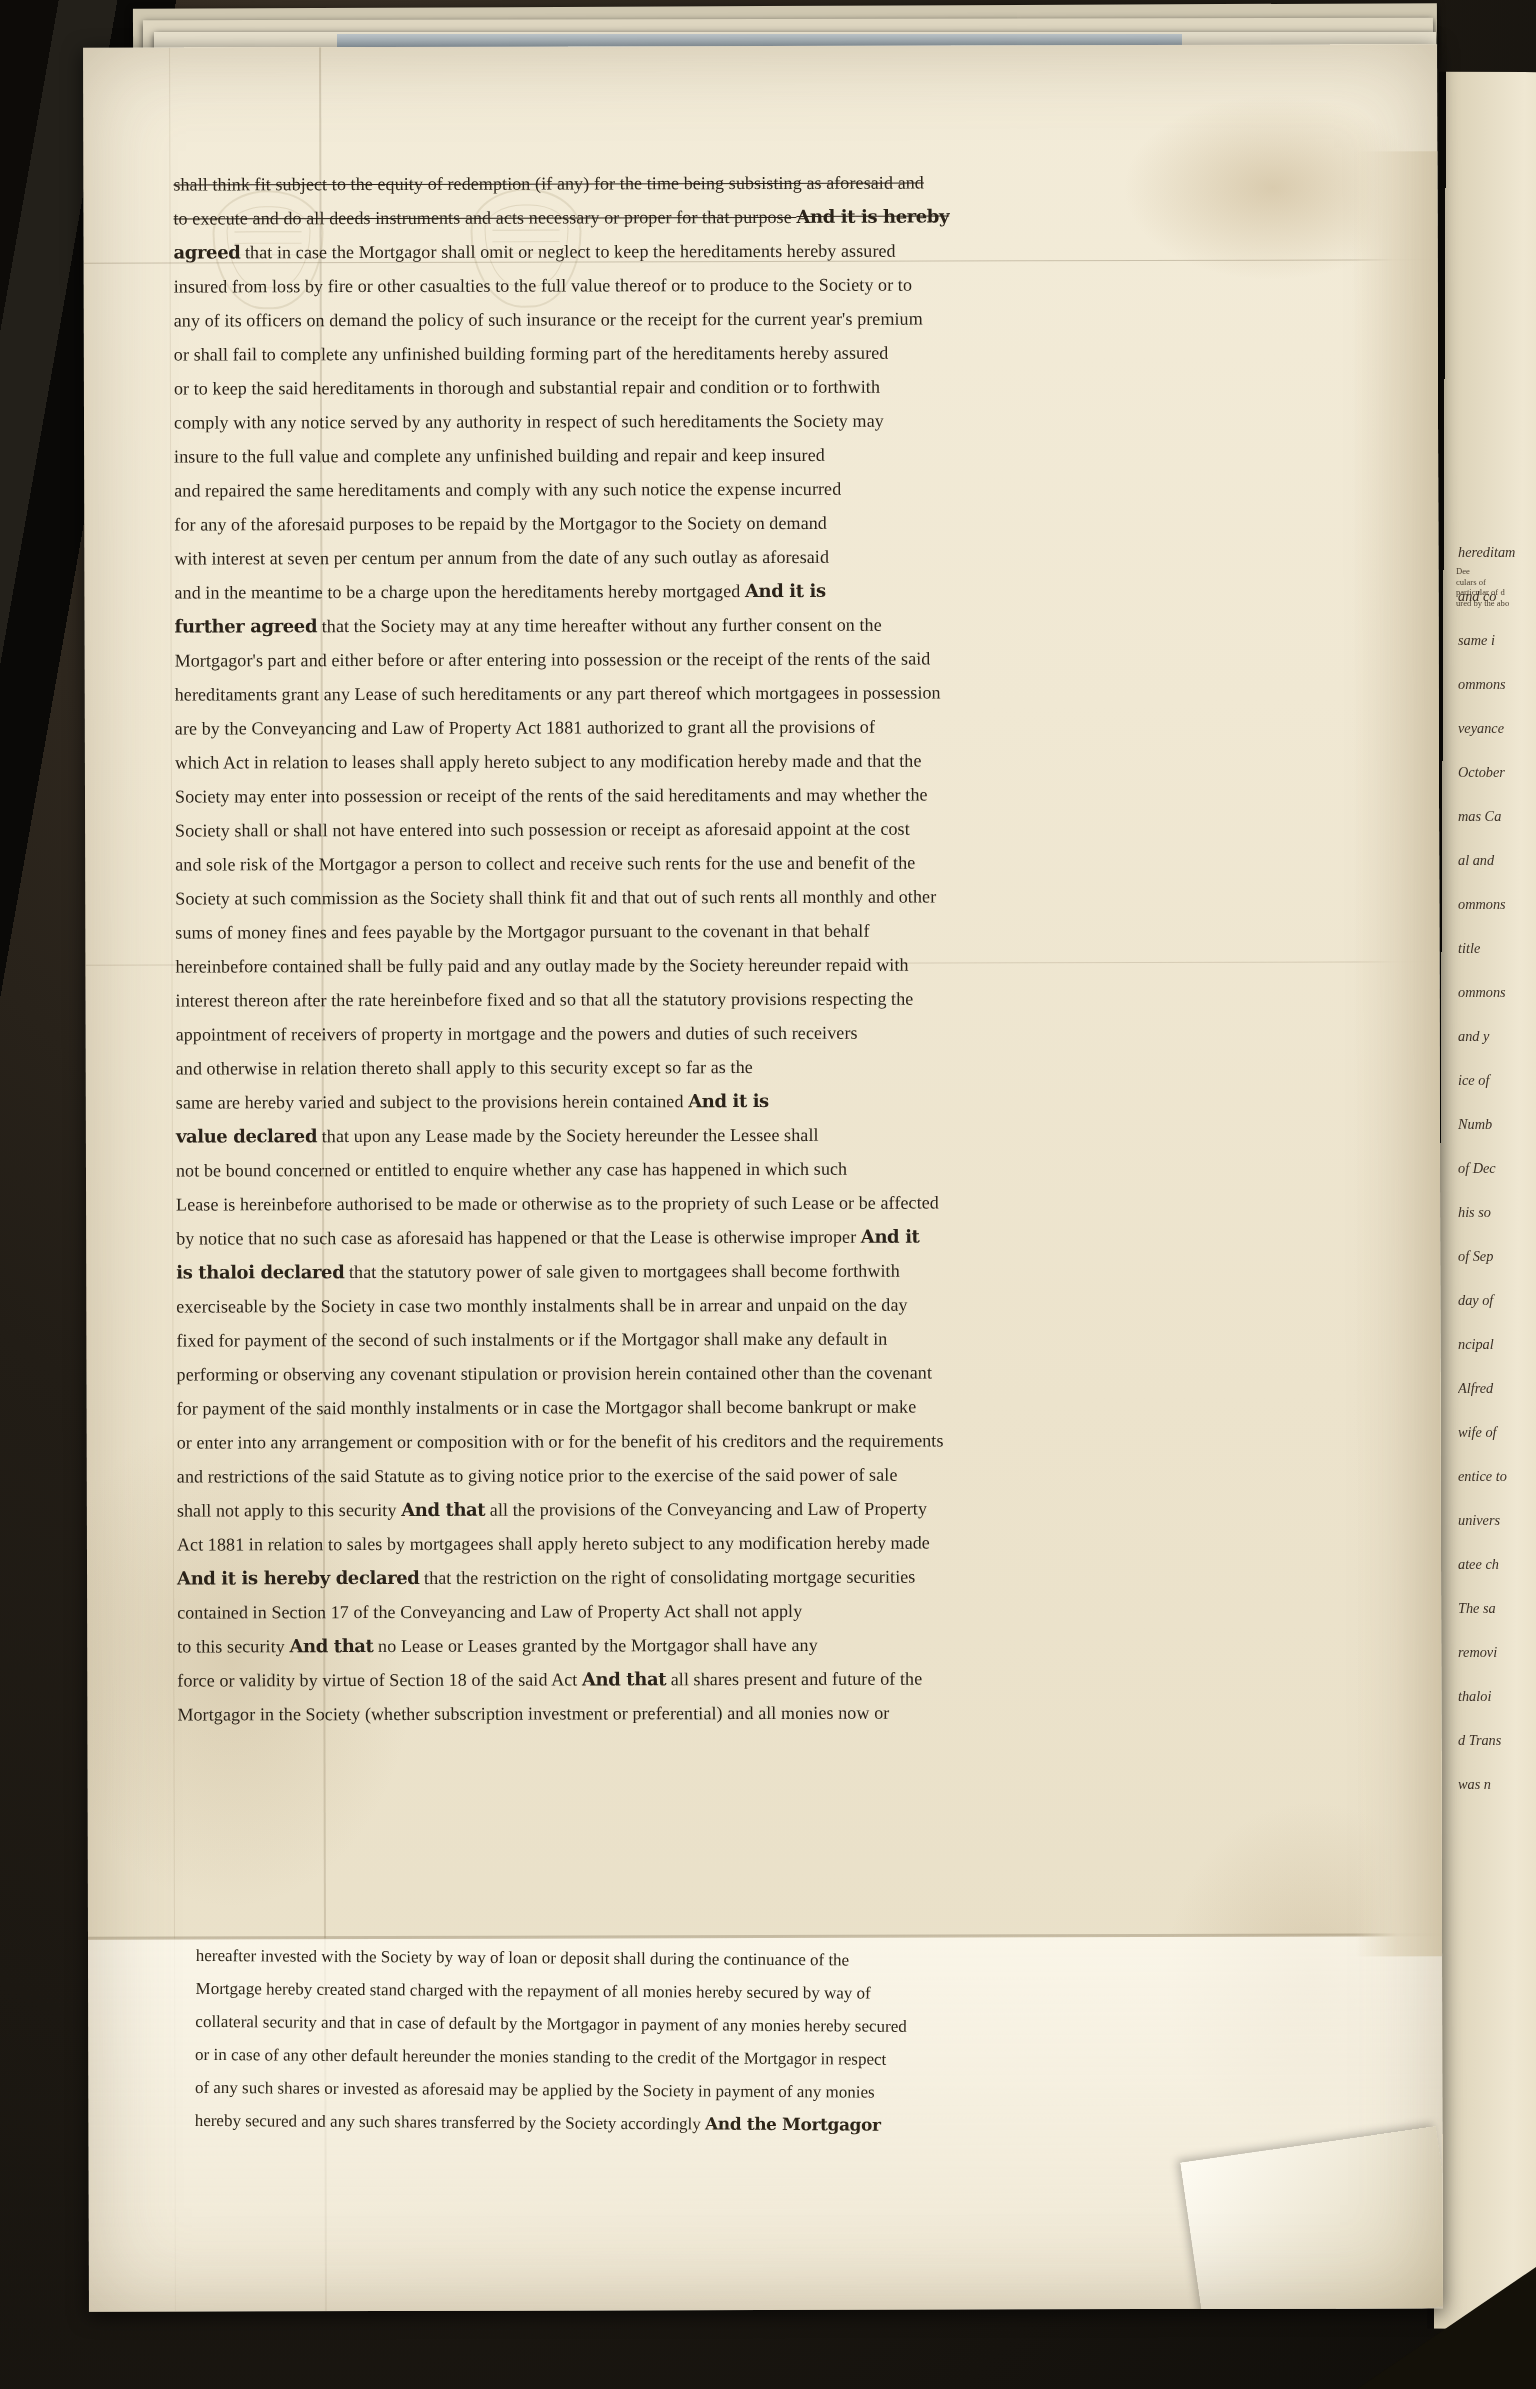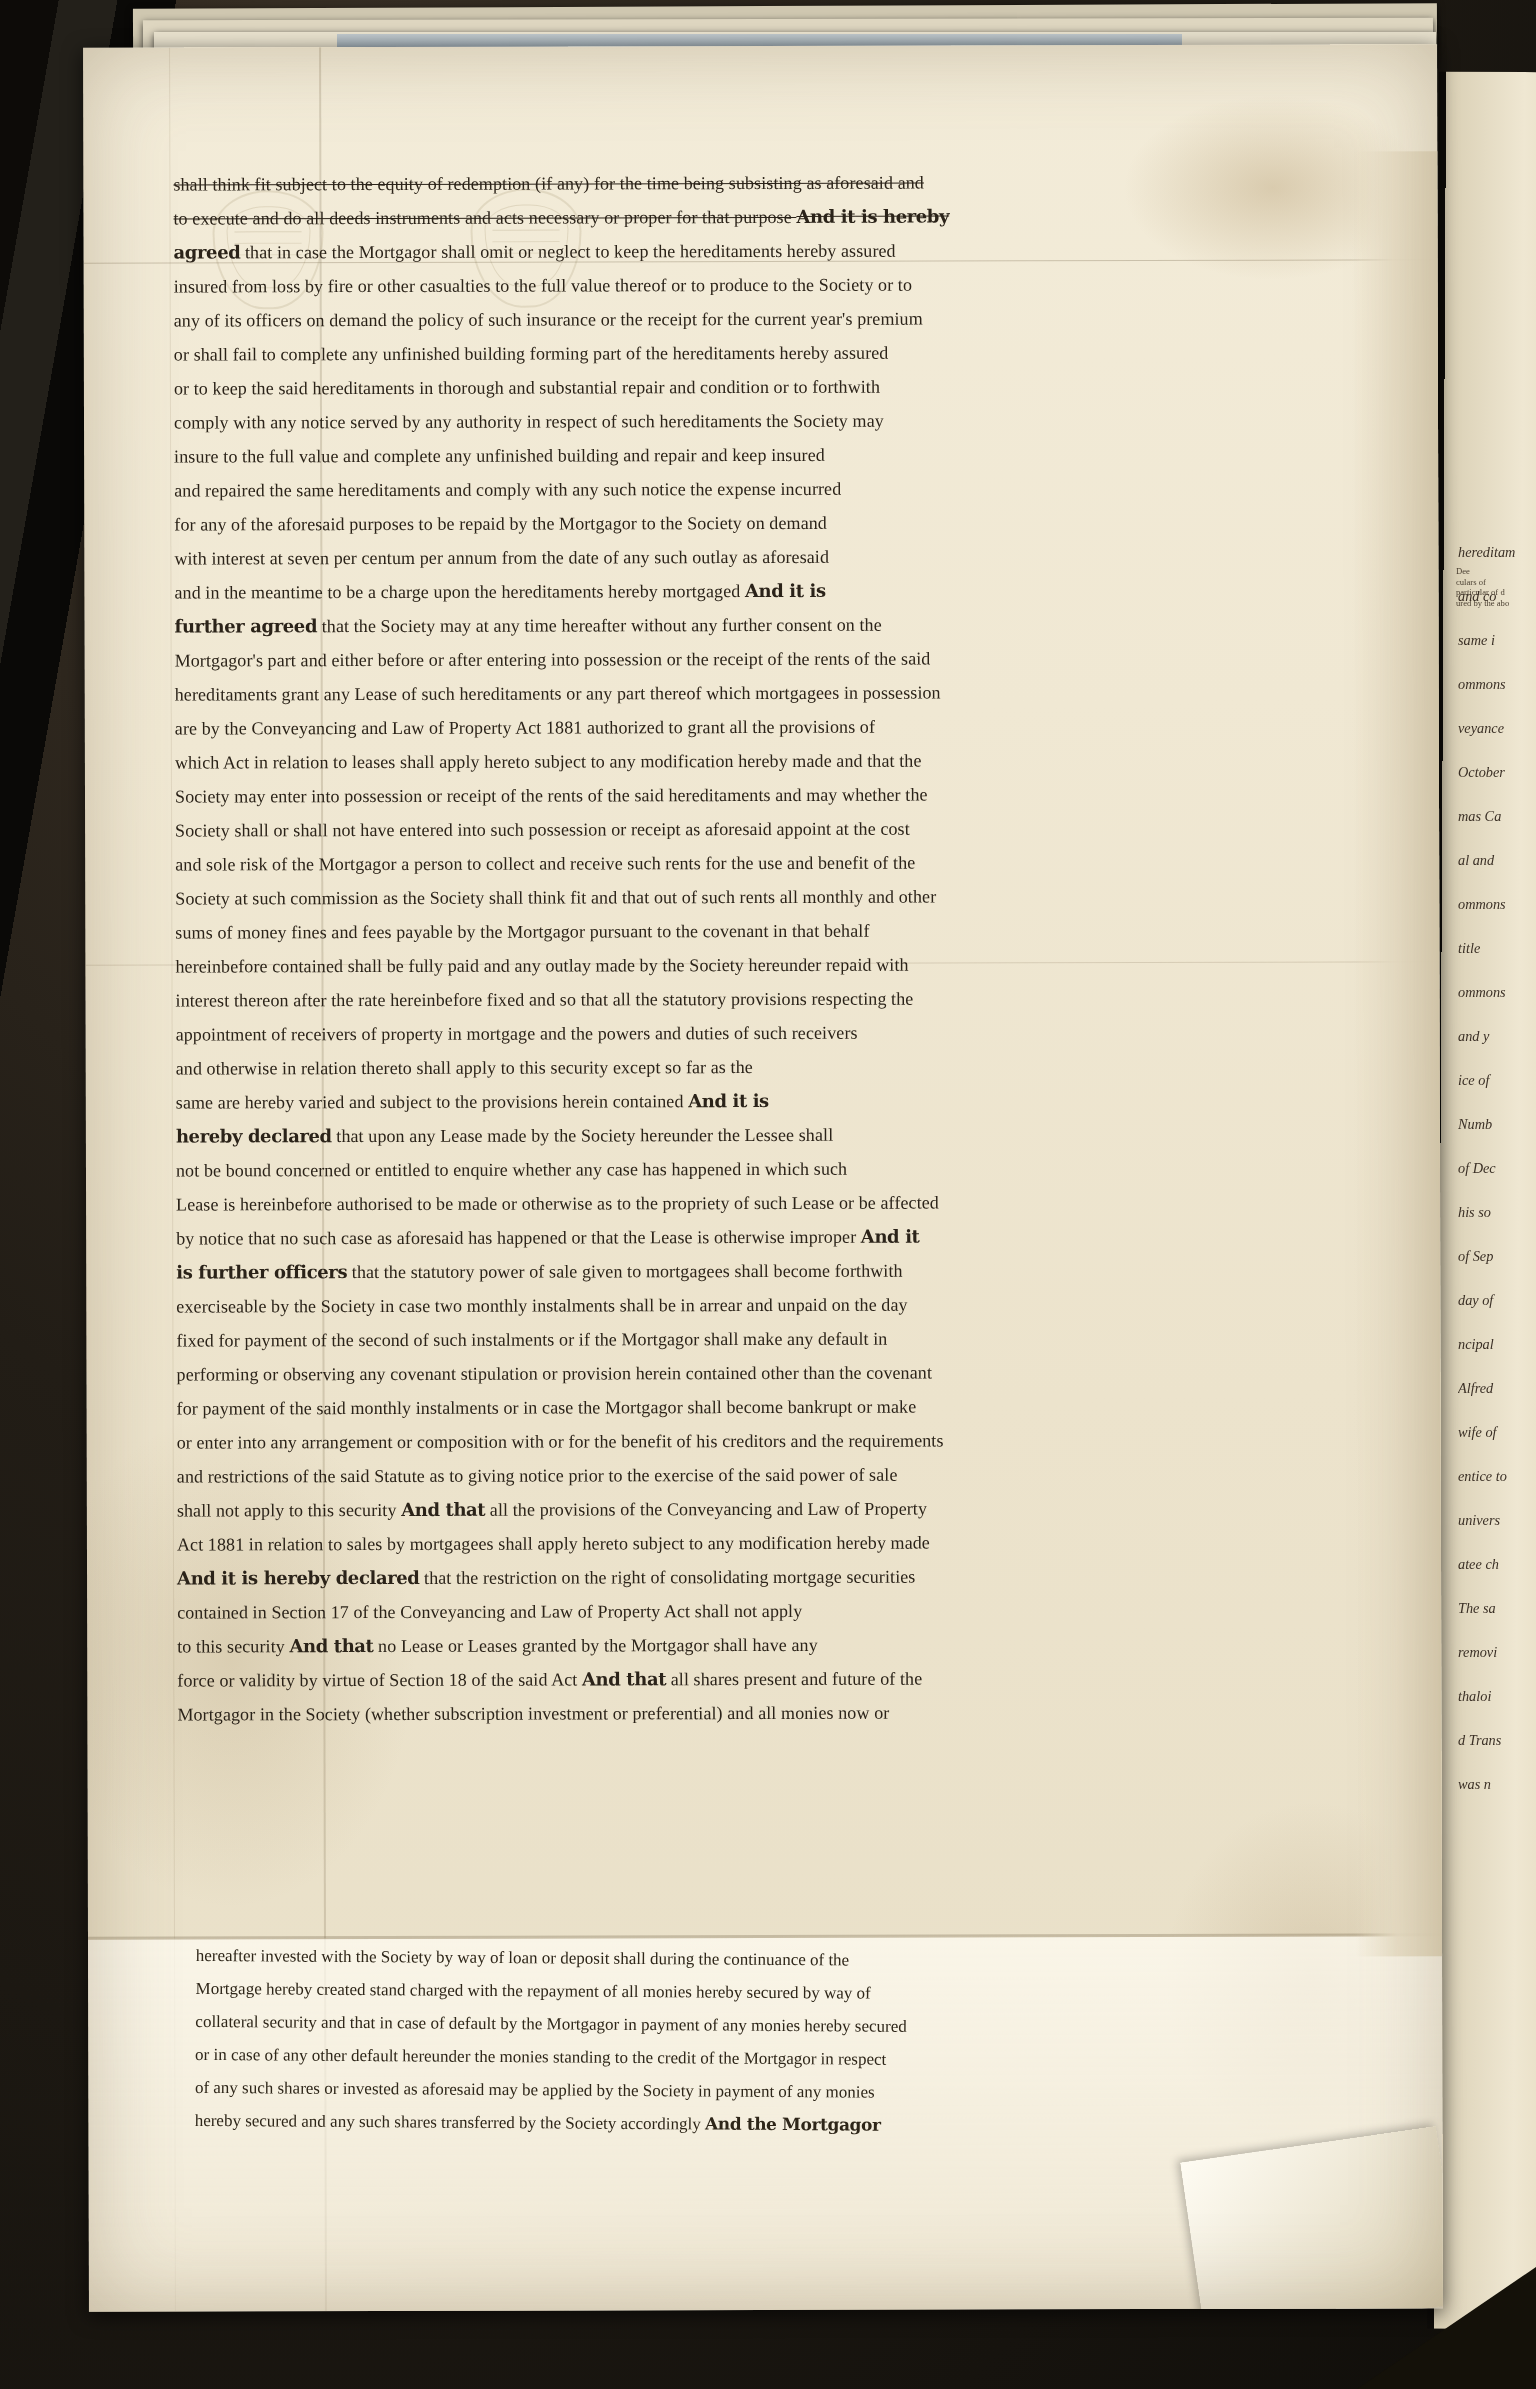--- a/index.html
+++ b/index.html
@@ -294,25 +294,25 @@
         <span class="line">Society may enter into possession or receipt of the rents of the said hereditaments and may whether the</span>
         <span class="line">Society shall or shall not have entered into such possession or receipt as aforesaid appoint at the cost</span>
         <span class="line">and sole risk of the Mortgagor a person to collect and receive such rents for the use and benefit of the</span>
         <span class="line">Society at such commission as the Society shall think fit and that out of such rents all monthly and other</span>
         <span class="line">sums of money fines and fees payable by the Mortgagor pursuant to the covenant in that behalf</span>
         <span class="line">hereinbefore contained shall be fully paid and any outlay made by the Society hereunder repaid with</span>
         <span class="line">interest thereon after the rate hereinbefore fixed and so that all the statutory provisions respecting the</span>
         <span class="line">appointment of receivers of property in mortgage and the powers and duties of such receivers</span>
         <span class="line">and otherwise in relation thereto shall apply to this security except so far as the</span>
         <span class="line">same are hereby varied and subject to the provisions herein contained   <span class="gothic"><span class="gothic"><span class="gothic">And it</span></span> is</span></span>
-        <span class="line"><span class="gothic">hereby declared</span> that upon any Lease made by the Society hereunder the Lessee shall</span>
+        <span class="line"><span class="gothic">value declared</span> that upon any Lease made by the Society hereunder the Lessee shall</span>
         <span class="line">not be bound concerned or entitled to enquire whether any case has happened in which such</span>
         <span class="line">Lease is hereinbefore authorised to be made or otherwise as to the propriety of such Lease or be affected</span>
         <span class="line">by notice that no such case as aforesaid has happened or that the Lease is otherwise improper   <span class="gothic"><span class="gothic">And it</span></span></span>
-        <span class="line"><span class="gothic">is further officers</span> that the statutory power of sale given to mortgagees shall become forthwith</span>
+        <span class="line"><span class="gothic">is thaloi declared</span> that the statutory power of sale given to mortgagees shall become forthwith</span>
         <span class="line">exerciseable by the Society in case two monthly instalments shall be in arrear and unpaid on the day</span>
         <span class="line">fixed for payment of the second of such instalments or if the Mortgagor shall make any default in</span>
         <span class="line">performing or observing any covenant stipulation or provision herein contained other than the covenant</span>
         <span class="line">for payment of the said monthly instalments or in case the Mortgagor shall become bankrupt or make</span>
         <span class="line">or enter into any arrangement or composition with or for the benefit of his creditors and the requirements</span>
         <span class="line">and restrictions of the said Statute as to giving notice prior to the exercise of the said power of sale</span>
         <span class="line">shall not apply to this security   <span class="gothic"><span class="gothic"><span class="gothic">And that</span></span></span> all the provisions of the Conveyancing and Law of Property</span>
         <span class="line">Act 1881 in relation to sales by mortgagees shall apply hereto subject to any modification hereby made</span>
         <span class="line"><span class="gothic"><span class="gothic"><span class="gothic"><span class="gothic"><span class="gothic">And it</span></span> is</span> hereby</span> declared</span> that the restriction on the right of consolidating mortgage securities</span>
         <span class="line">contained in Section 17 of the Conveyancing and Law of Property Act shall not apply</span>

